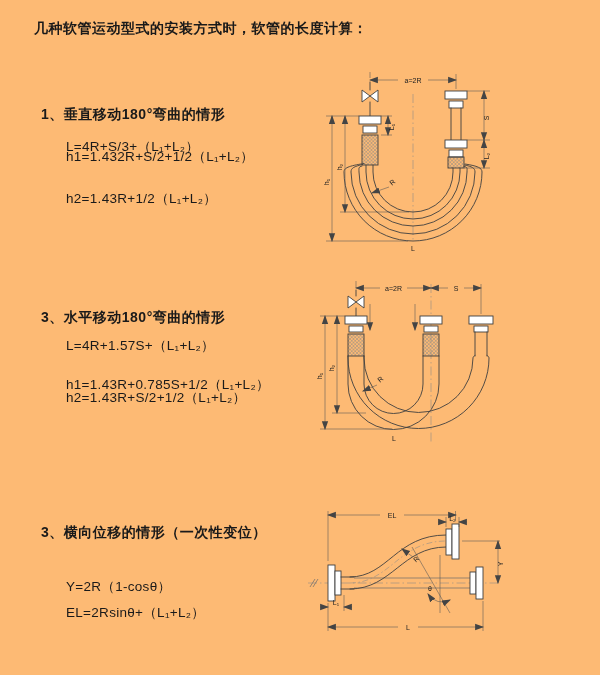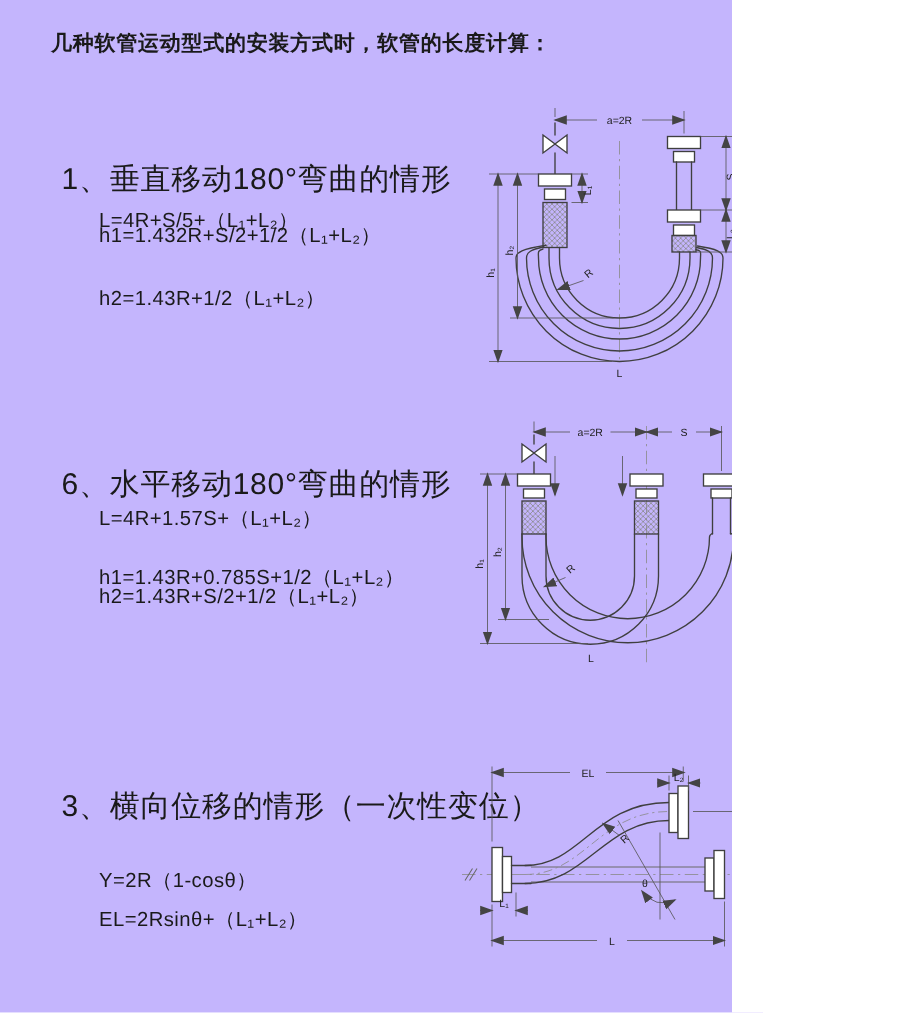--- a/index.html
+++ b/index.html
@@ -1,19 +1,19 @@
 <!DOCTYPE html>
 <html><head>
 <meta charset="utf-8">
 <style>
   html,body{margin:0;padding:0;background:#ffffff;}
-  .page{position:relative;width:488px;height:675px;background:#c4b5fd;overflow:hidden;
+  .page{position:relative;width:600px;height:675px;background:#fdba74;overflow:hidden;
         font-family:"Liberation Sans","DejaVu Sans",sans-serif;color:#1a1a1a;}
   .title{position:absolute;left:34px;top:20px;font-size:14px;font-weight:bold;letter-spacing:0.5px;}
-  .heading{position:absolute;left:41px;font-size:20px;font-weight:normal;letter-spacing:0.5px;}
+  .heading{position:absolute;left:41px;font-size:14px;font-weight:bold;letter-spacing:0.5px;}
   .formula{position:absolute;left:66px;font-size:13.5px;letter-spacing:0.3px;}
   .h-s1{top:106px}.f-s1a{top:138px}.f-s1b{top:148px}.f-s1c{top:190px}
   .h-s2{top:309px}.f-s2a{top:337px}.f-s2b{top:376px}.f-s2c{top:389px}
   .h-s3{top:524px}.f-s3a{top:552px}.f-s3b{top:578px}.f-s3c{top:604px}
   .diag{position:absolute;}
   .d1{left:312px;top:66px;width:280px;height:192px;}
   .d2{left:308px;top:276px;width:292px;height:182px;}
   .d3{left:300px;top:503px;width:300px;height:142px;}
   .dl{stroke:#3f3f3f;fill:none;stroke-width:0.9;stroke-linecap:round;}
   .dl2{stroke:#6a6a6a;fill:none;stroke-width:0.7;}
@@ -26,25 +26,25 @@
   .t5{font-size:5.5px}.t6{font-size:6.5px}.t8{font-size:8px}.t9{font-size:9px}
 </style>
 </head>
 <body>
 
 <div class="page">
 
   <div class="title">几种软管运动型式的安装方式时，软管的长度计算：</div>
 
   <div class="heading h-s1">1、垂直移动180°弯曲的情形</div>
-  <div class="formula f-s1a">L=4R+S/5+（L₁+L₂）</div>
+  <div class="formula f-s1a">L=4R+S/3+（L₁+L₂）</div>
   <div class="formula f-s1b">h1=1.432R+S/2+1/2（L₁+L₂）</div>
   <div class="formula f-s1c">h2=1.43R+1/2（L₁+L₂）</div>
 
-  <div class="heading h-s2">6、水平移动180°弯曲的情形</div>
+  <div class="heading h-s2">3、水平移动180°弯曲的情形</div>
   <div class="formula f-s2a">L=4R+1.57S+（L₁+L₂）</div>
   <div class="formula f-s2b">h1=1.43R+0.785S+1/2（L₁+L₂）</div>
   <div class="formula f-s2c">h2=1.43R+S/2+1/2（L₁+L₂）</div>
 
   <div class="heading h-s3">3、横向位移的情形（一次性变位）</div>
   <div class="formula f-s3b">Y=2R（1-cosθ）</div>
   <div class="formula f-s3c">EL=2Rsinθ+（L₁+L₂）</div>
 
   <svg class="diag d1" viewBox="0 0 280 192">
     <defs>

